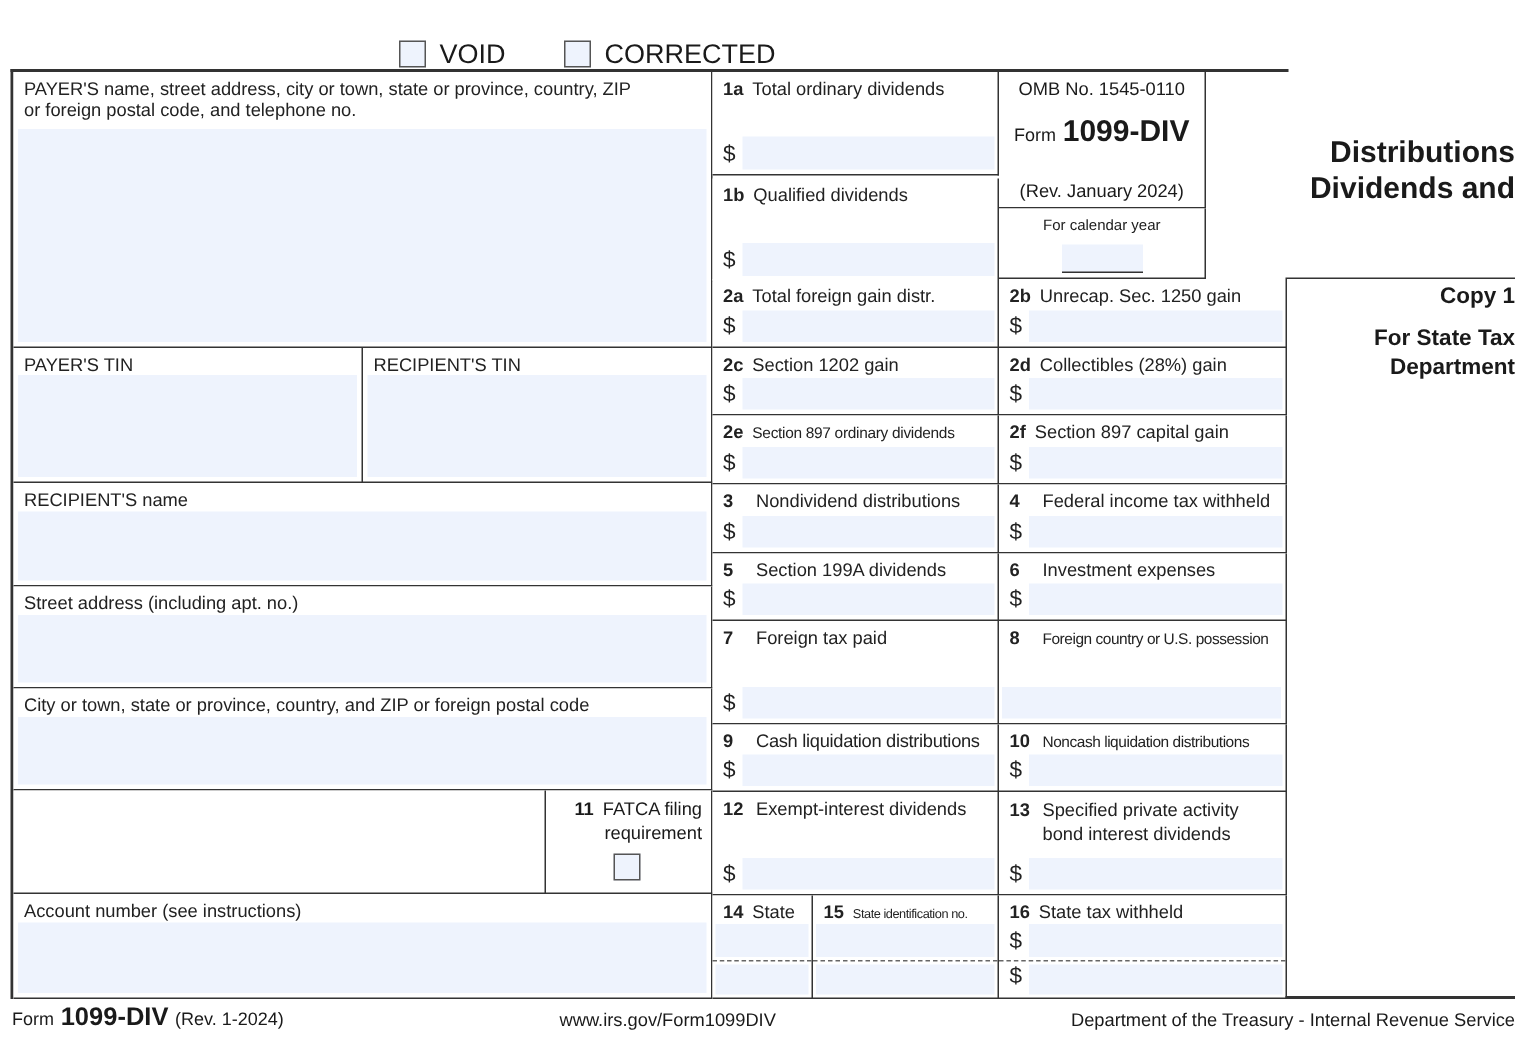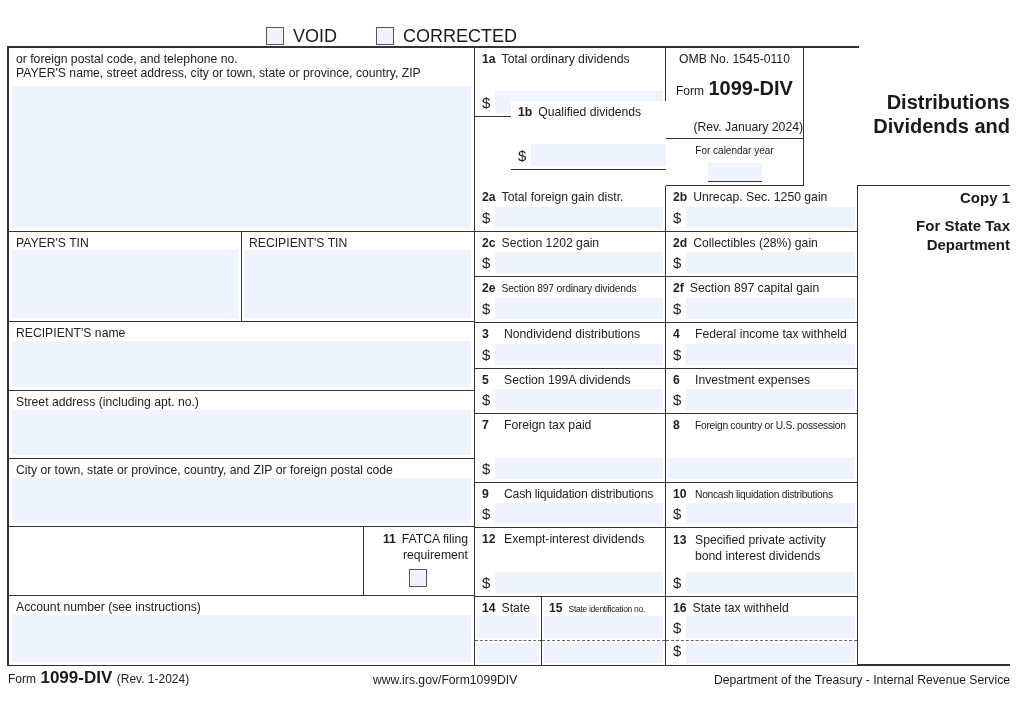--- a/index.html
+++ b/index.html
@@ -25,22 +25,22 @@
 </div>
 <div class="abs" style="left:376px; top:25px; font-size:18px;">
   <span class="cb"></span>
   <span style="margin-left:4px; vertical-align:middle;">CORRECTED</span>
 </div>
 
 <div class="abs" style="left:7px; top:46px; width:852px; height:620px; border-left:2px solid #333; border-top:2px solid #333;"></div>
 
 <div class="cell" style="left:9px; top:48px; width:466px; height:184px;">
   <div class="lbl" style="line-height:14px;">
+    <div>PAYER'S name, street address, city or town, state or province, country, ZIP</div>
     <div>or foreign postal code, and telephone no.</div>
-    <div>PAYER'S name, street address, city or town, state or province, country, ZIP</div>
   </div>
   <textarea class="fill" style="inset: 38px 2px 2px 3px; width: 459px; height: 142px;"></textarea>
 </div>
 
 <div class="cell" style="left:9px; top:232px; width:233px; height:90px;">
   <div class="lbl">PAYER'S TIN</div>
   <input class="fill" style="left: 3px; top: 18px; width: 226px; height: 68px;">
 </div>
 <div class="cell" style="left:242px; top:232px; width:233px; height:90px;">
   <div class="lbl">RECIPIENT'S TIN</div>
@@ -75,33 +75,33 @@
   <div class="lbl">Account number (see instructions)</div>
   <input class="fill" style="left: 3px; top: 19px; width: 459px; height: 47px;">
 </div>
 
 <div class="cell" style="left:475px; top:48px; width:191px; height:69px;">
   <div class="lbl"><span class="num">1a</span><span>Total ordinary dividends</span></div>
   <span class="dollar" style="top:46px;">$</span>
   <input class="amt" style="top: 43px; height: 22px;">
 </div>
 
-<div class="cell" style="left:475px; top:101px; width:191px; height:69px;margin-left:36px;">
+<div class="cell" style="left:475px; top:119px; width:191px; height:69px;">
   <div class="lbl"><span class="num">1b</span><span>Qualified dividends</span></div>
   <span class="dollar" style="top:46px;">$</span>
   <input class="amt" style="top: 43px; height: 22px;">
 </div>
 
 <div class="cell" style="left:666px; top:48px; width:138px; height:91px; text-align:center;">
   <div class="abs" style="left:0; right:0; top:4px; font-size:12.2px;">OMB No. 1545-0110</div>
   <div class="abs" style="left:0; right:0; top:29px; white-space:nowrap;">
     <span style="font-size:12px;">Form</span>
     <span style="font-size:20px; font-weight:bold;">1099-DIV</span>
   </div>
-  <div class="abs" style="left:0; right:0; top:72px; font-size:12.2px;text-align:right;">(Rev. January 2024)</div>
+  <div class="abs" style="left:0; right:0; top:72px; font-size:12.2px;">(Rev. January 2024)</div>
 </div>
 <div class="cell" style="left:666px; top:139px; width:138px; height:47px; text-align:center;">
   <div class="abs" style="left:0; right:0; top:6px; font-size:10px;">For calendar year</div>
   <input class="abs" style="left: 42px; top: 24px; width: 54px; height: 19px; border-top: none; border-right: none; border-left: none; border-image: initial; border-bottom: 1.5px solid rgb(51, 51, 51); background: rgb(238, 243, 253); outline: none;">
 </div>
 
 <div class="abs" style="right:14px; top:90px; text-align:right; font-size:20px; font-weight:bold; line-height:24px;">
   <div>Distributions</div>
   <div>Dividends and</div>
 </div>

